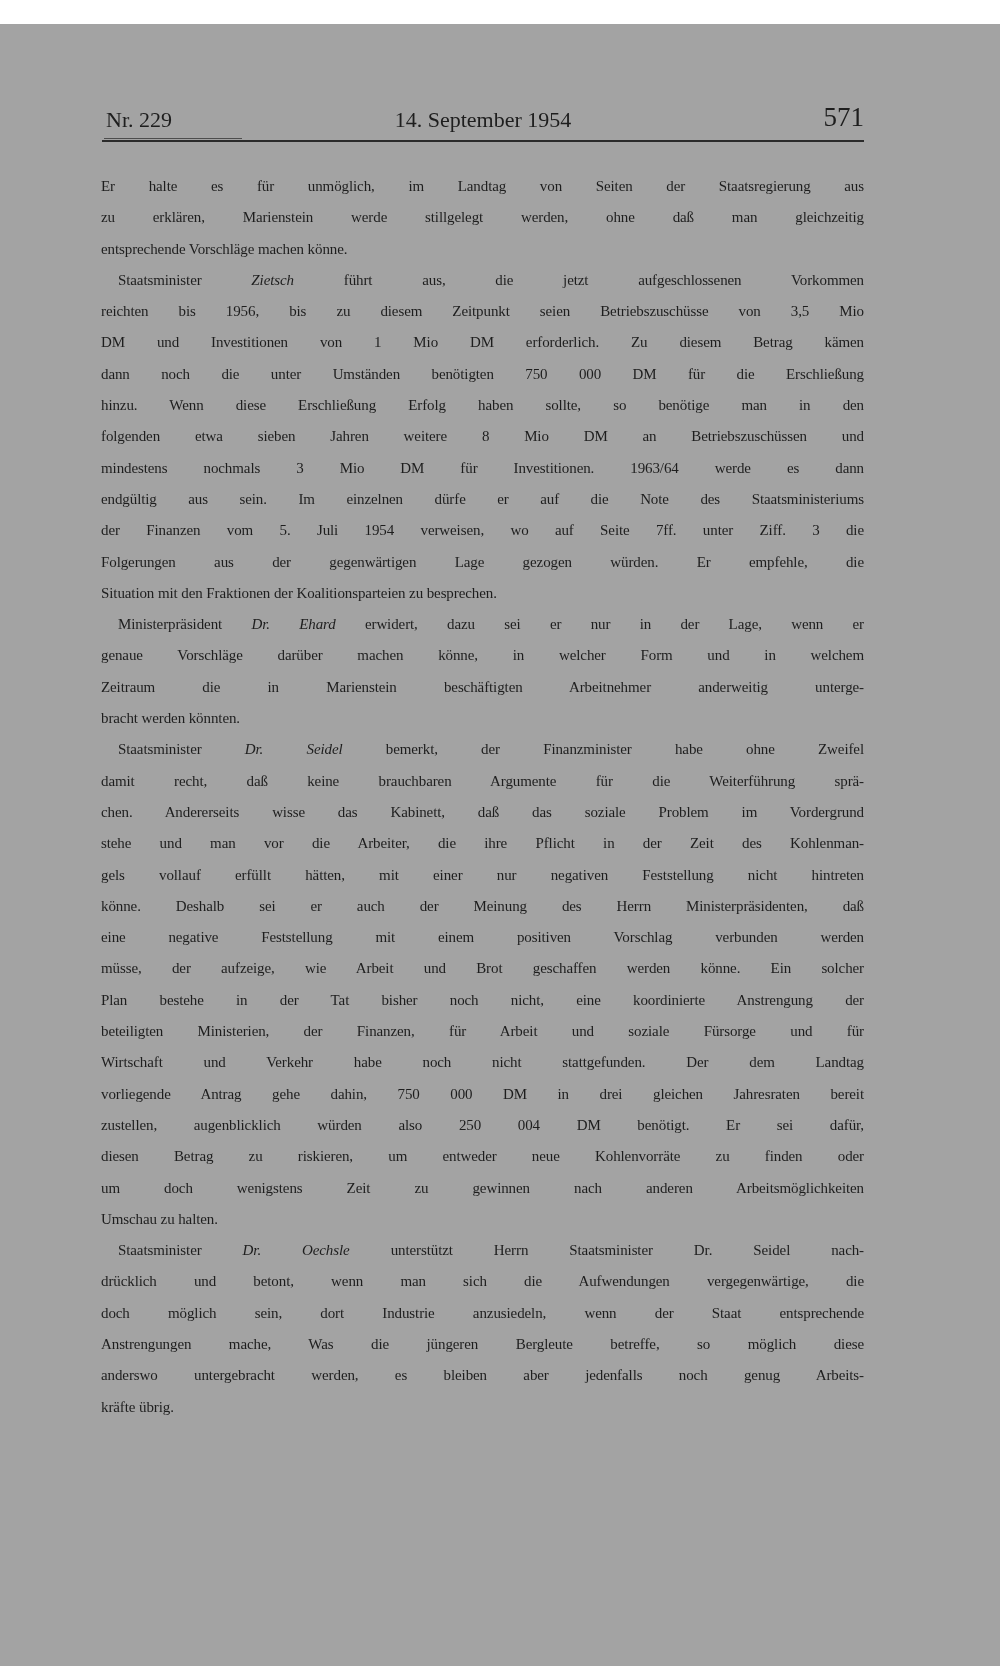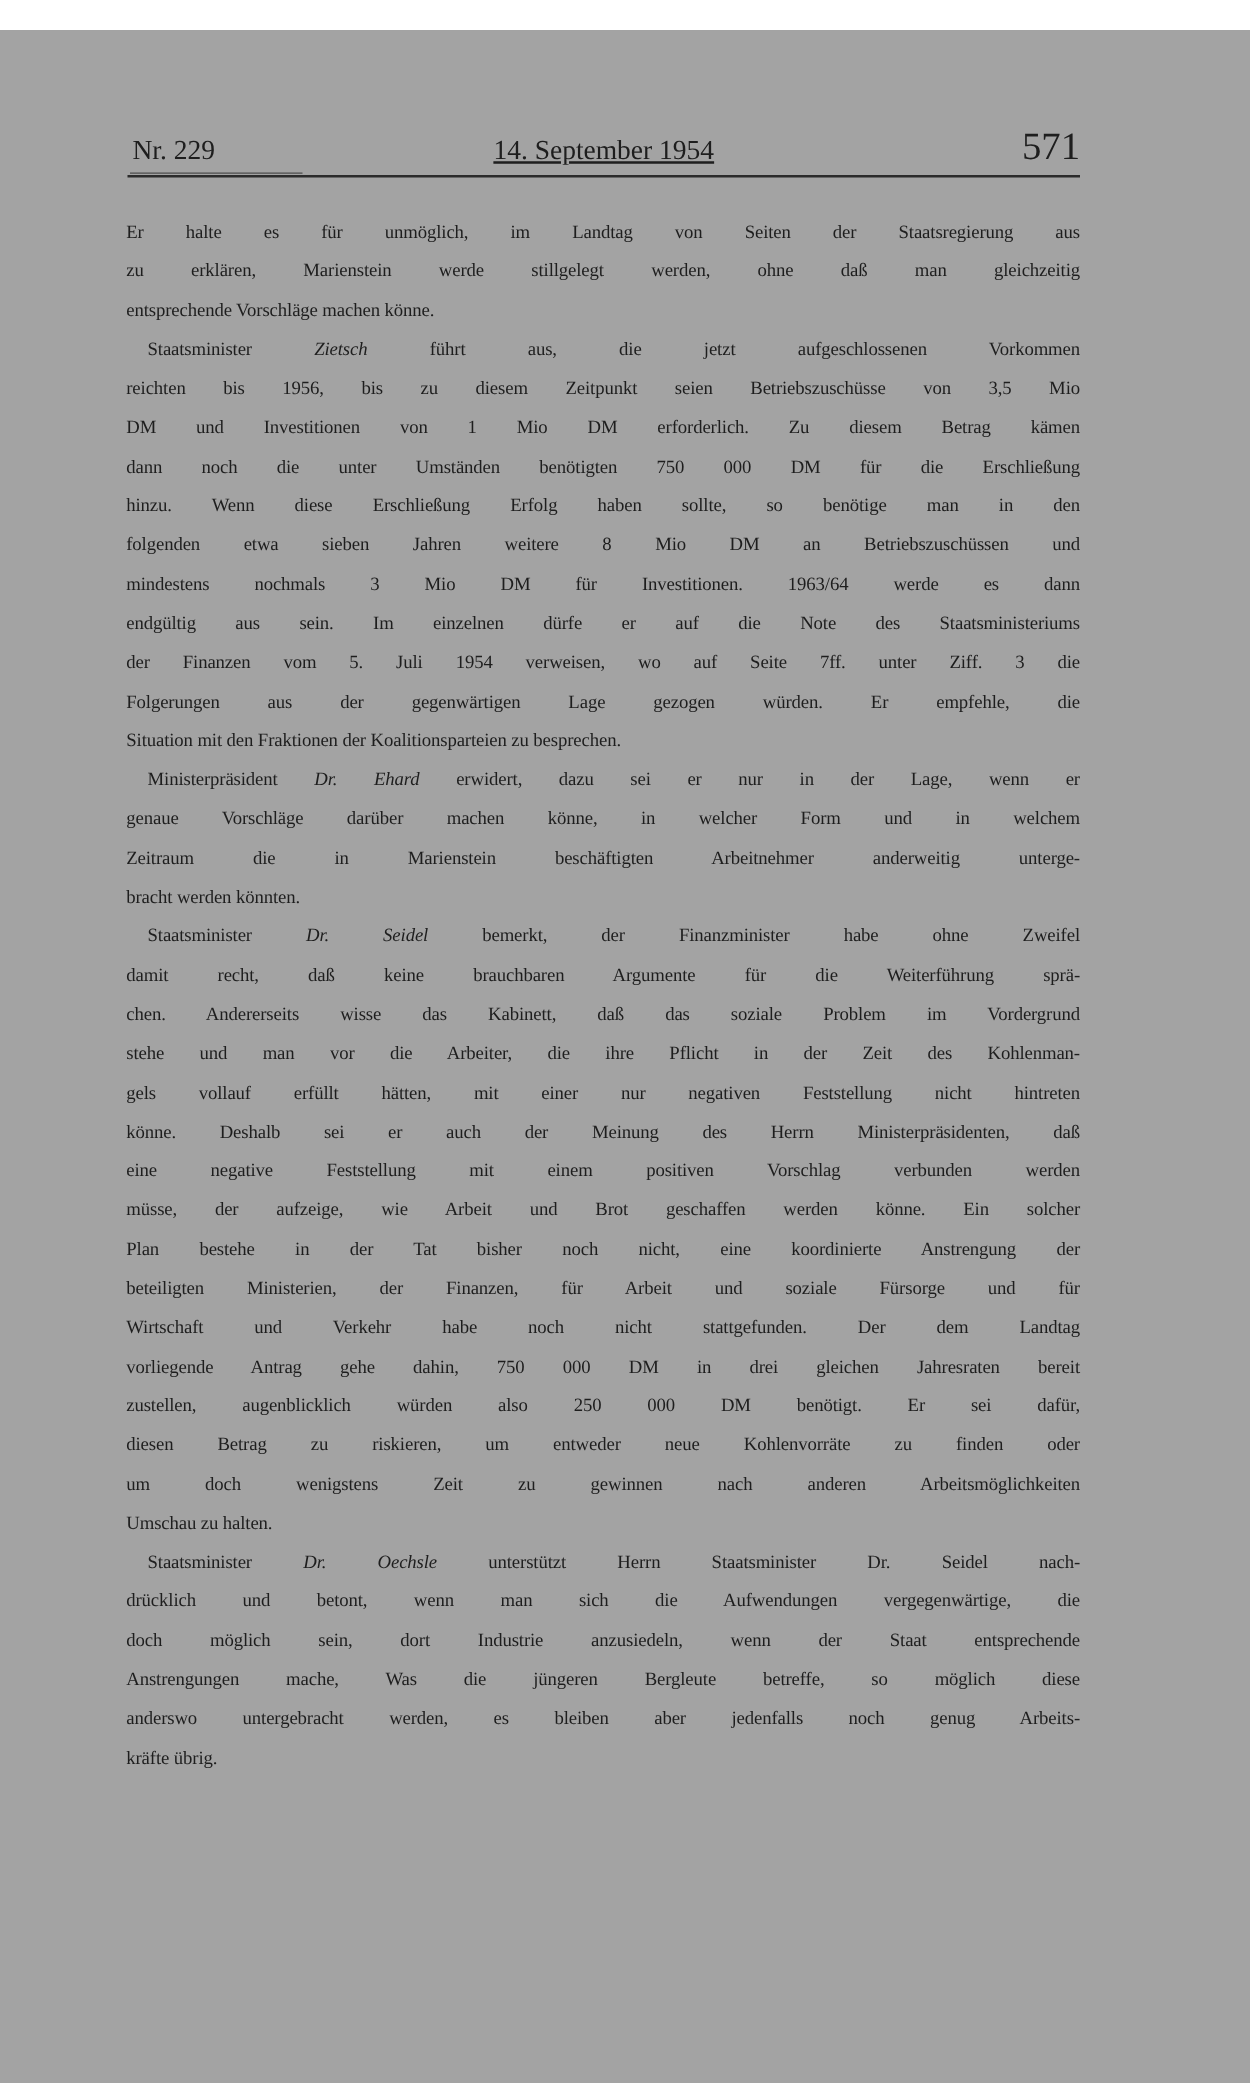--- a/index.html
+++ b/index.html
@@ -31,27 +31,26 @@
   .issue {
     position: absolute;
     left: 4px;
     top: 0;
   }
   .hdate {
     position: absolute;
     left: 50%;
     top: 0;
     transform: translateX(-50%);
-    text-decoration: underline;
   }
   .pagenum {
     position: absolute;
     right: 0;
     top: -3px;
-    font-size: 31px;
+    font-size: 27px;
   }
   .rule {
     position: absolute;
     left: 102px;
     top: 116px;
     width: 762px;
     height: 2.2px;
     background: #2b2b2b;
   }
   .rule-artifact {
@@ -133,21 +132,21 @@
         <div class="line"><span>chen. Andererseits wisse das Kabinett, daß das soziale Problem im Vordergrund</span></div>
         <div class="line"><span>stehe und man vor die Arbeiter, die ihre Pflicht in der Zeit des Kohlenman-</span></div>
         <div class="line"><span>gels vollauf erfüllt hätten, mit einer nur negativen Feststellung nicht hintreten</span></div>
         <div class="line"><span>könne. Deshalb sei er auch der Meinung des Herrn Ministerpräsidenten, daß</span></div>
         <div class="line"><span>eine negative Feststellung mit einem positiven Vorschlag verbunden werden</span></div>
         <div class="line"><span>müsse, der aufzeige, wie Arbeit und Brot geschaffen werden könne. Ein solcher</span></div>
         <div class="line"><span>Plan bestehe in der Tat bisher noch nicht, eine koordinierte Anstrengung der</span></div>
         <div class="line"><span>beteiligten Ministerien, der Finanzen, für Arbeit und soziale Fürsorge und für</span></div>
         <div class="line"><span>Wirtschaft und Verkehr habe noch nicht stattgefunden. Der dem Landtag</span></div>
         <div class="line"><span>vorliegende Antrag gehe dahin, 750 000 DM in drei gleichen Jahresraten bereit</span></div>
-        <div class="line"><span>zustellen, augenblicklich würden also 250 000 DM benötigt. Er sei dafür,</span></div>
+        <div class="line"><span>zustellen, augenblicklich würden also 250 004 DM benötigt. Er sei dafür,</span></div>
         <div class="line"><span>diesen Betrag zu riskieren, um entweder neue Kohlenvorräte zu finden oder</span></div>
         <div class="line"><span>um doch wenigstens Zeit zu gewinnen nach anderen Arbeitsmöglichkeiten</span></div>
         <div class="line last"><span>Umschau zu halten.</span></div>
       </div>
       <div class="para">
         <div class="line indent"><span>Staatsminister </span><span class="italic">Dr. Oechsle</span><span> unterstützt Herrn Staatsminister Dr. Seidel nach-</span></div>
         <div class="line"><span>drücklich und betont, wenn man sich die Aufwendungen vergegenwärtige, die</span></div>
         <div class="line"><span>doch möglich sein, dort Industrie anzusiedeln, wenn der Staat entsprechende</span></div>
         <div class="line"><span>Anstrengungen mache, Was die jüngeren Bergleute betreffe, so möglich diese</span></div>
         <div class="line"><span>anderswo untergebracht werden, es bleiben aber jedenfalls noch genug Arbeits-</span></div>

